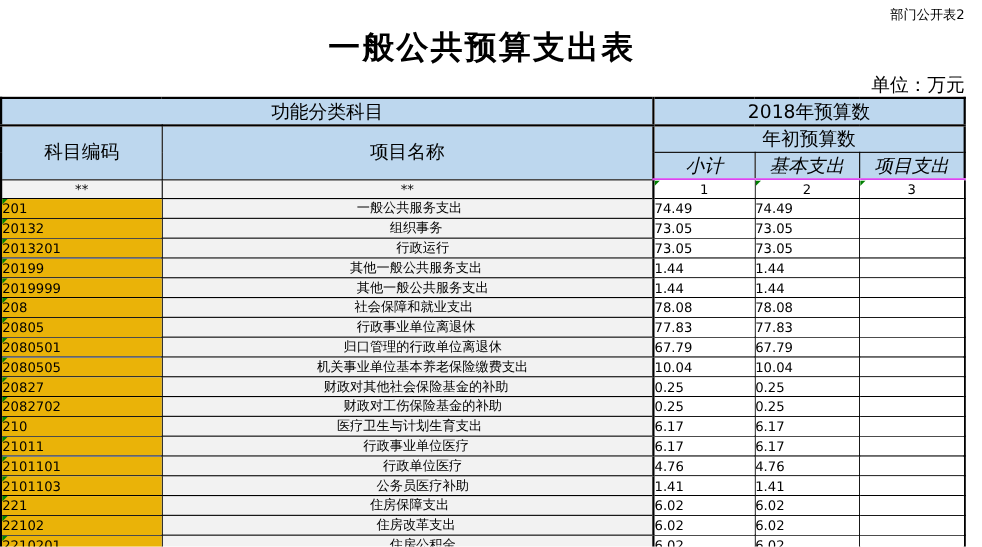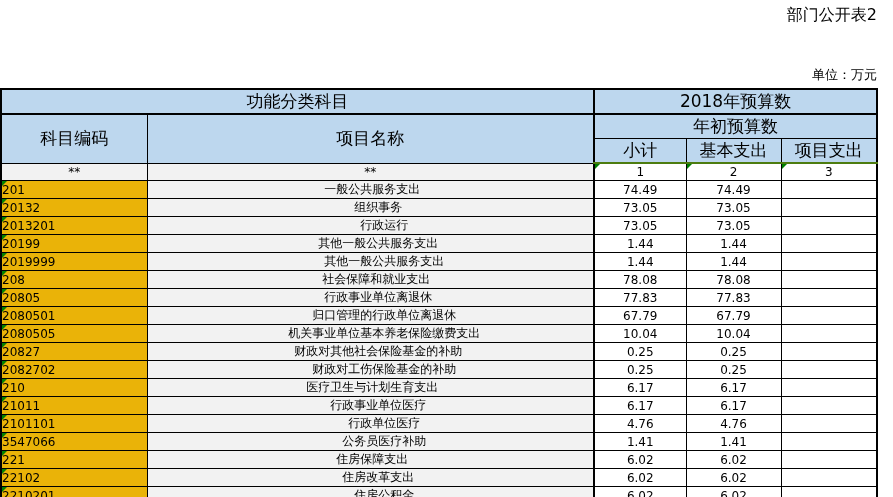--- a/index.html
+++ b/index.html
@@ -1,51 +1,52 @@
 <!DOCTYPE html>
 <html><head>
 <meta charset="utf-8">
 <style>
   html,body{margin:0;padding:0;background:#fff;}
   .page{position:relative;width:893px;height:497px;background:#ffffff;
         font-family:"DejaVu Sans","Liberation Sans",sans-serif;color:#000;overflow:hidden;}
-  .corner-label{position:absolute;top:5px;right:16px;font-size:16px;}
+  .corner-label{position:absolute;top:5px;right:16px;font-size:12px;}
   .page-title{position:absolute;top:24px;left:0;width:876px;text-align:center;
               font-size:29px;font-weight:bold;letter-spacing:2px;
               font-family:"DejaVu Serif","Liberation Serif",serif;}
-  .unit-label{position:absolute;top:66px;right:16px;font-size:13px;}
+  .unit-label{position:absolute;top:66px;right:16px;font-size:17px;}
 
   table.budget{position:absolute;top:88px;left:0;width:876px;border-collapse:collapse;
                table-layout:fixed;border:2px solid #000;}
   table.budget td, table.budget th{border:1px solid #000;overflow:hidden;white-space:nowrap;
                padding:0;font-weight:normal;}
   
   tr.hrow th{background:#BDD7EE;font-size:17px;text-align:center;}
   tr.h1 th{height:20px;border-bottom:2px solid #000;}
   tr.h2 th{height:16px;}
-  tr.h3 th{height:15px;border-bottom:2px solid #4d7c0f;}
+  tr.h3 th{height:15px;border-bottom:2px solid #d946ef;font-style:italic;}
   
   .vthick{border-left:2px solid #000 !important;}
   
   tr.stars td{height:16px;text-align:center;font-size:12px;}
   
   tr.drow td{height:15px;font-size:12px;}
   td.code{background:#eab308;text-align:left;padding-left:2px;position:relative;font-size:12px;}
   td.name{background:#F2F2F2;text-align:center;font-size:13px;}
-  td.num{background:#ffffff;text-align:center;padding-right:3px;position:relative;}
+  td.num{background:#ffffff;text-align:left;padding-right:3px;position:relative;}
   td.gray{background:#F2F2F2;}
   td.total-label{background:#F2F2F2;text-align:center;font-size:13px;}
   .tri{position:absolute;top:0;left:0;width:0;height:0;display:block;
        border-top:5px solid #008000;border-right:5px solid transparent;}
 </style>
 </head>
 <body>
 
 <div class="page">
   <div class="corner-label">部门公开表2</div>
+  <div class="page-title">一般公共预算支出表</div>
   <div class="unit-label">单位：万元</div>
 
   <table class="budget">
     <colgroup>
       <col style="width:146px">
       <col style="width:447px">
       <col style="width:92px">
       <col style="width:95px">
       <col style="width:96px">
     </colgroup>
@@ -165,21 +166,21 @@
       <td class="num"></td>
     </tr>
         <tr class="drow">
       <td class="code"><span class="tri"></span><span>2101101</span></td>
       <td class="name" style="padding-left: 28px;"><span>行政单位医疗</span></td>
       <td class="num vthick">4.76</td>
       <td class="num">4.76</td>
       <td class="num"></td>
     </tr>
         <tr class="drow">
-      <td class="code"><span class="tri"></span><span>3547066</span></td>
+      <td class="code"><span class="tri"></span><span>2101103</span></td>
       <td class="name" style="padding-left: 28px;"><span>公务员医疗补助</span></td>
       <td class="num vthick">1.41</td>
       <td class="num">1.41</td>
       <td class="num"></td>
     </tr>
         <tr class="drow">
       <td class="code"><span class="tri"></span><span>221</span></td>
       <td class="name" style="padding-left: 4px;"><span>住房保障支出</span></td>
       <td class="num vthick">6.02</td>
       <td class="num">6.02</td>

